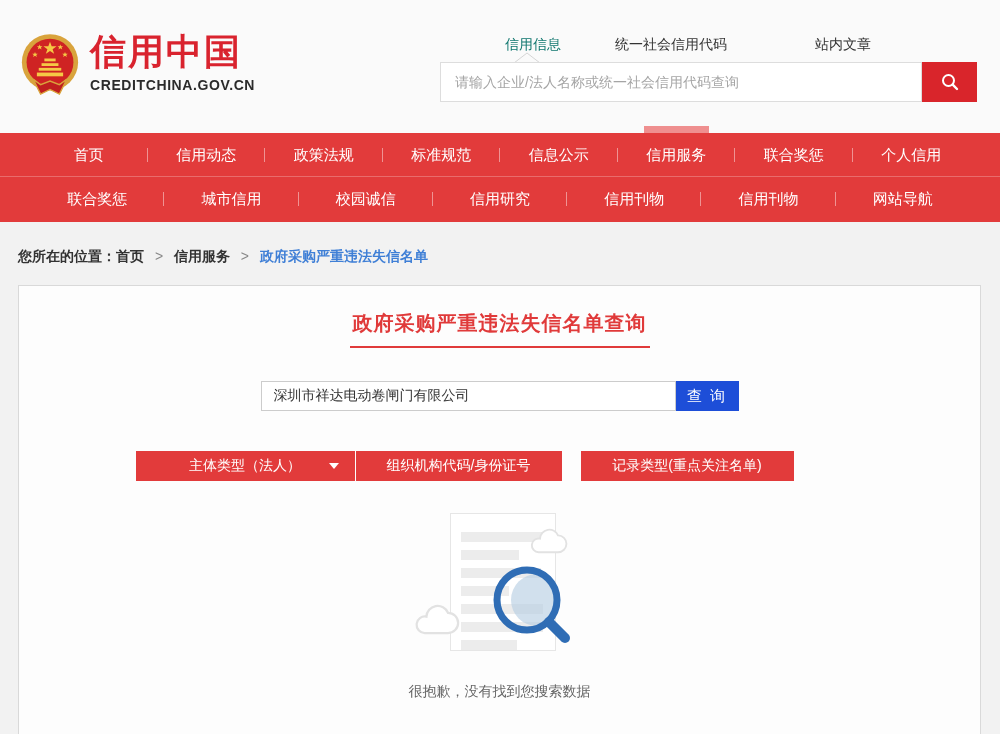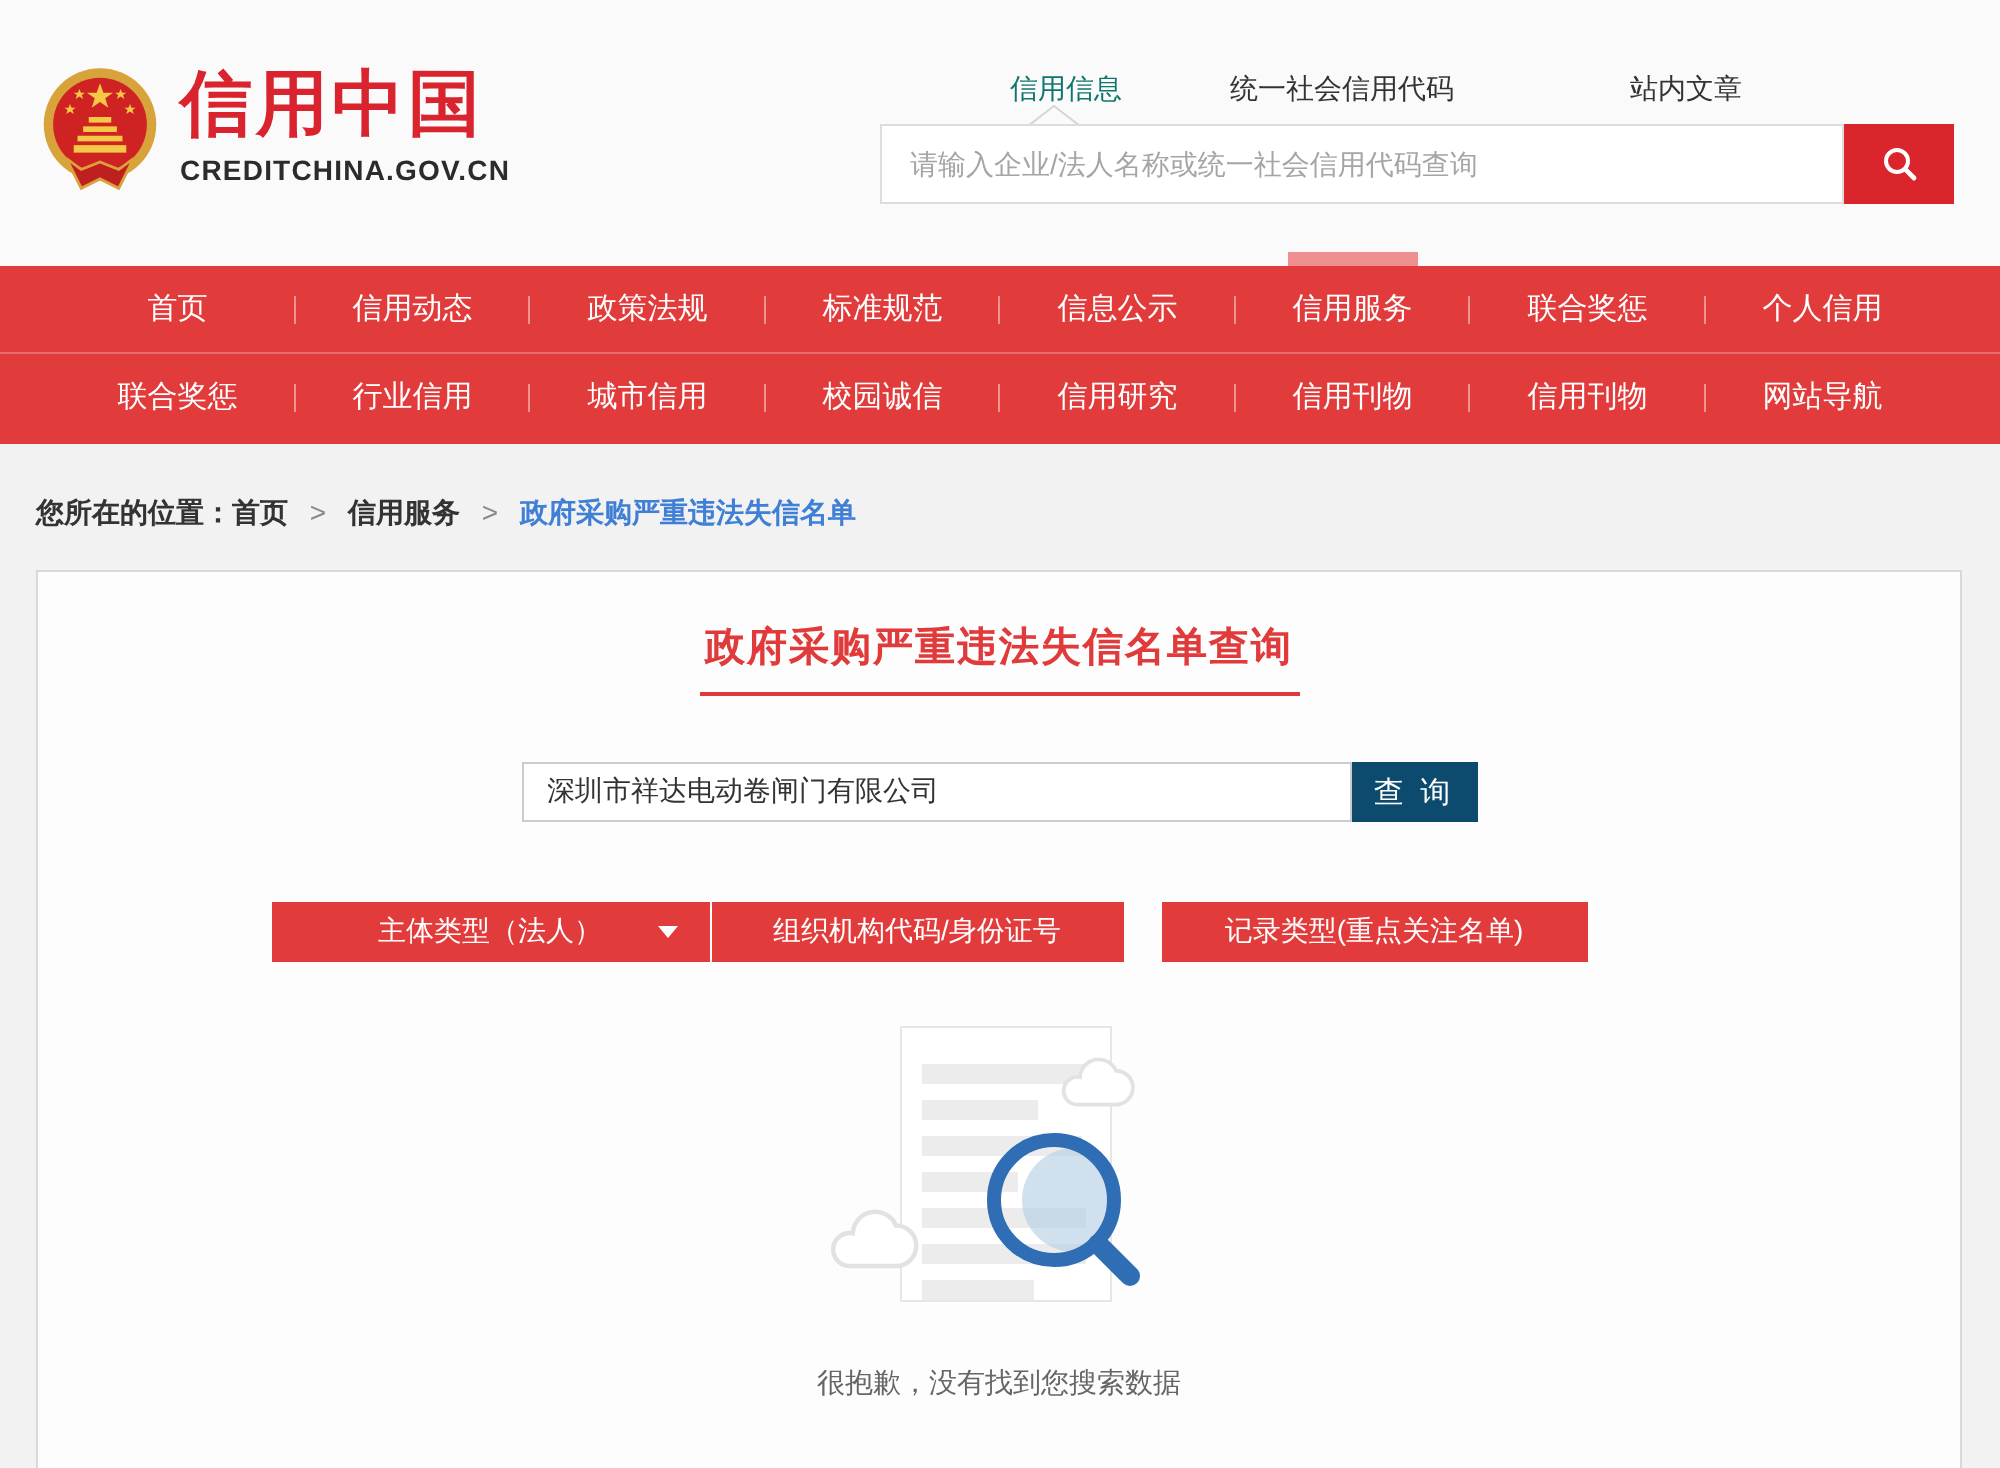--- a/index.html
+++ b/index.html
@@ -61,21 +61,21 @@
     background:#fdfdfd; border:1px solid #d9d9d9; }
 
   .panel-title-wrap { text-align:center; margin-top:24px; }
   .panel-title { display:inline-block; font-size:20px; font-weight:bold; color:#e03a3a;
     padding:0 3px 9px; border-bottom:2px solid #e03a3a; letter-spacing:1px; }
 
   .query-row { width:478px; margin:33px auto 0; display:flex; height:30px; }
   .query-input { flex:1; border:1px solid #ccc; background:#fff; padding:0 12px;
     font-size:14px; color:#333; outline:none;
     font-family:"Liberation Sans","DejaVu Sans",sans-serif; }
-  .query-btn { width:63px; background:#0c4a6e; color:#fff; border:none; font-size:15px;
+  .query-btn { width:63px; background:#1d4ed8; color:#fff; border:none; font-size:15px;
     letter-spacing:2px; cursor:pointer; }
 
   .table-header { width:728px; margin:40px auto 0; display:flex; height:30px; }
   .th-cell { background:#e23b3b; color:#fff; font-size:14px; display:flex;
     align-items:center; justify-content:center; position:relative; cursor:pointer; }
   .th-1 { width:219px; } .th-2 { width:206px; margin-left:1px; } .th-3 { width:213px; margin-left:19px; }
   .th-caret { position:absolute; right:16px; top:12px; width:0; height:0;
     border-left:5px solid transparent; border-right:5px solid transparent; border-top:6px solid #fff; }
 
   
@@ -146,21 +146,20 @@
     <span class="nav-item">信用动态</span>
     <span class="nav-item">政策法规</span>
     <span class="nav-item">标准规范</span>
     <span class="nav-item">信息公示</span>
     <span class="nav-item">信用服务</span>
     <span class="nav-item">联合奖惩</span>
     <span class="nav-item">个人信用</span>
   </div>
   <div class="nav-row nav-row-2">
     <span class="nav-item">联合奖惩</span>
-    <span class="nav-item">行业信用</span>
     <span class="nav-item">城市信用</span>
     <span class="nav-item">校园诚信</span>
     <span class="nav-item">信用研究</span>
     <span class="nav-item">信用刊物</span>
     <span class="nav-item">信用刊物</span>
     <span class="nav-item">网站导航</span>
   </div>
 </nav>
 
 <div class="breadcrumb">

